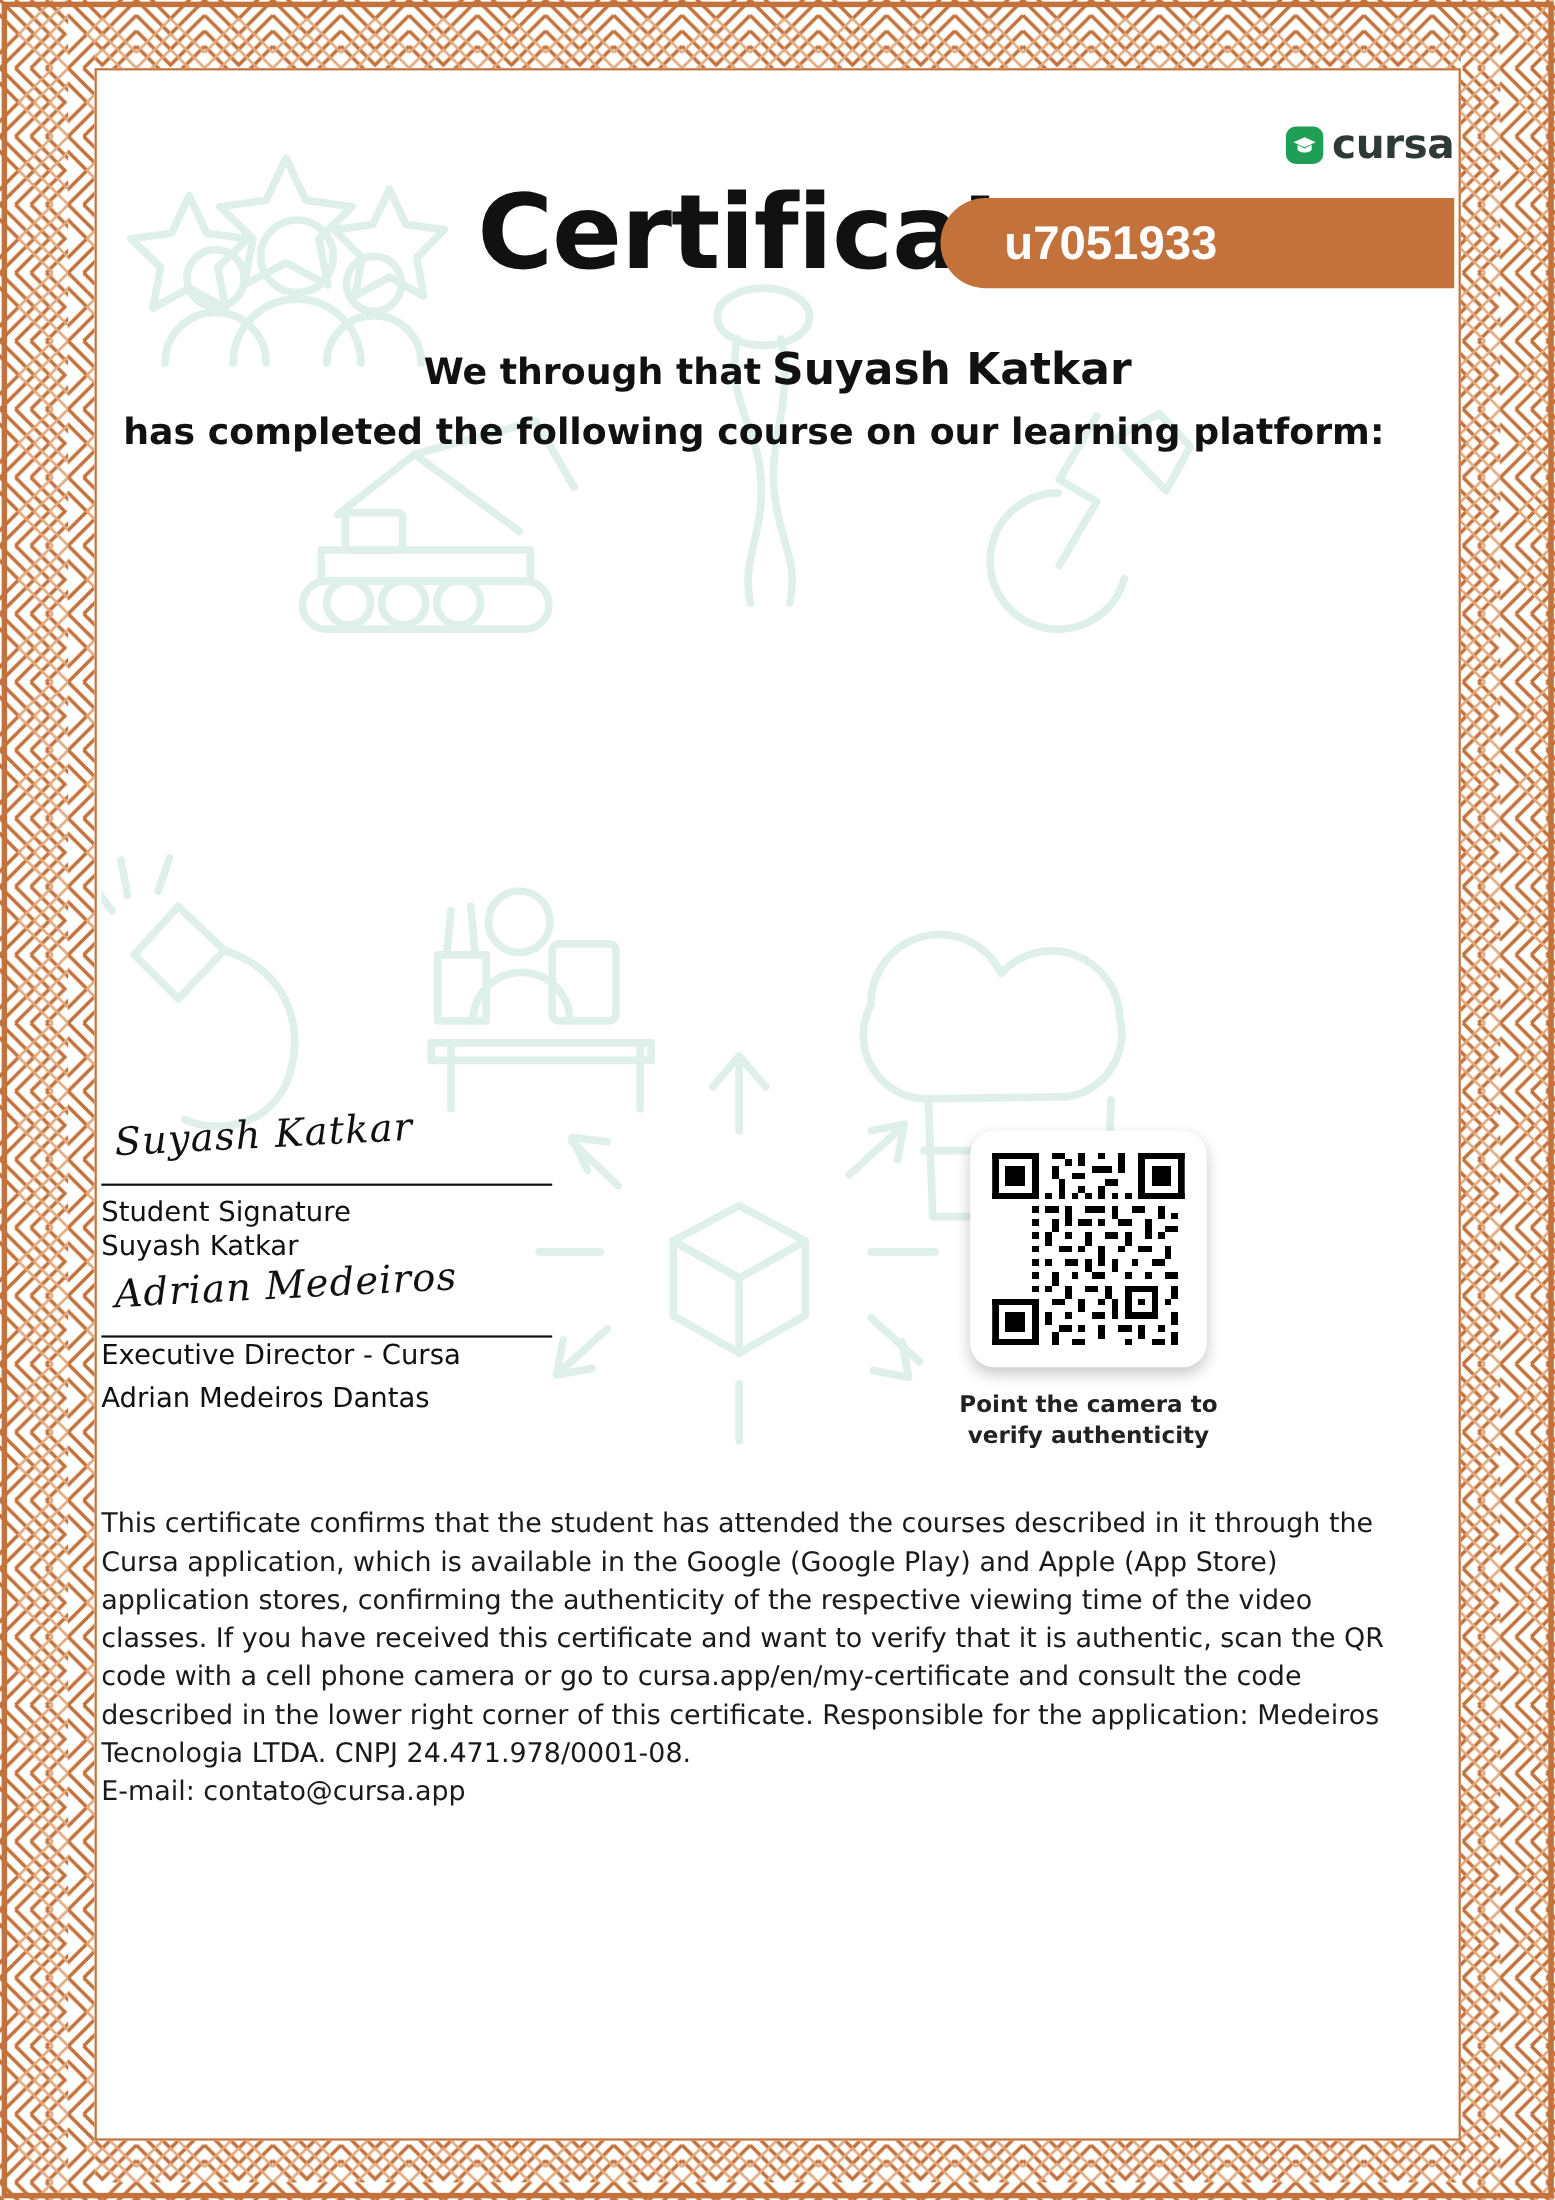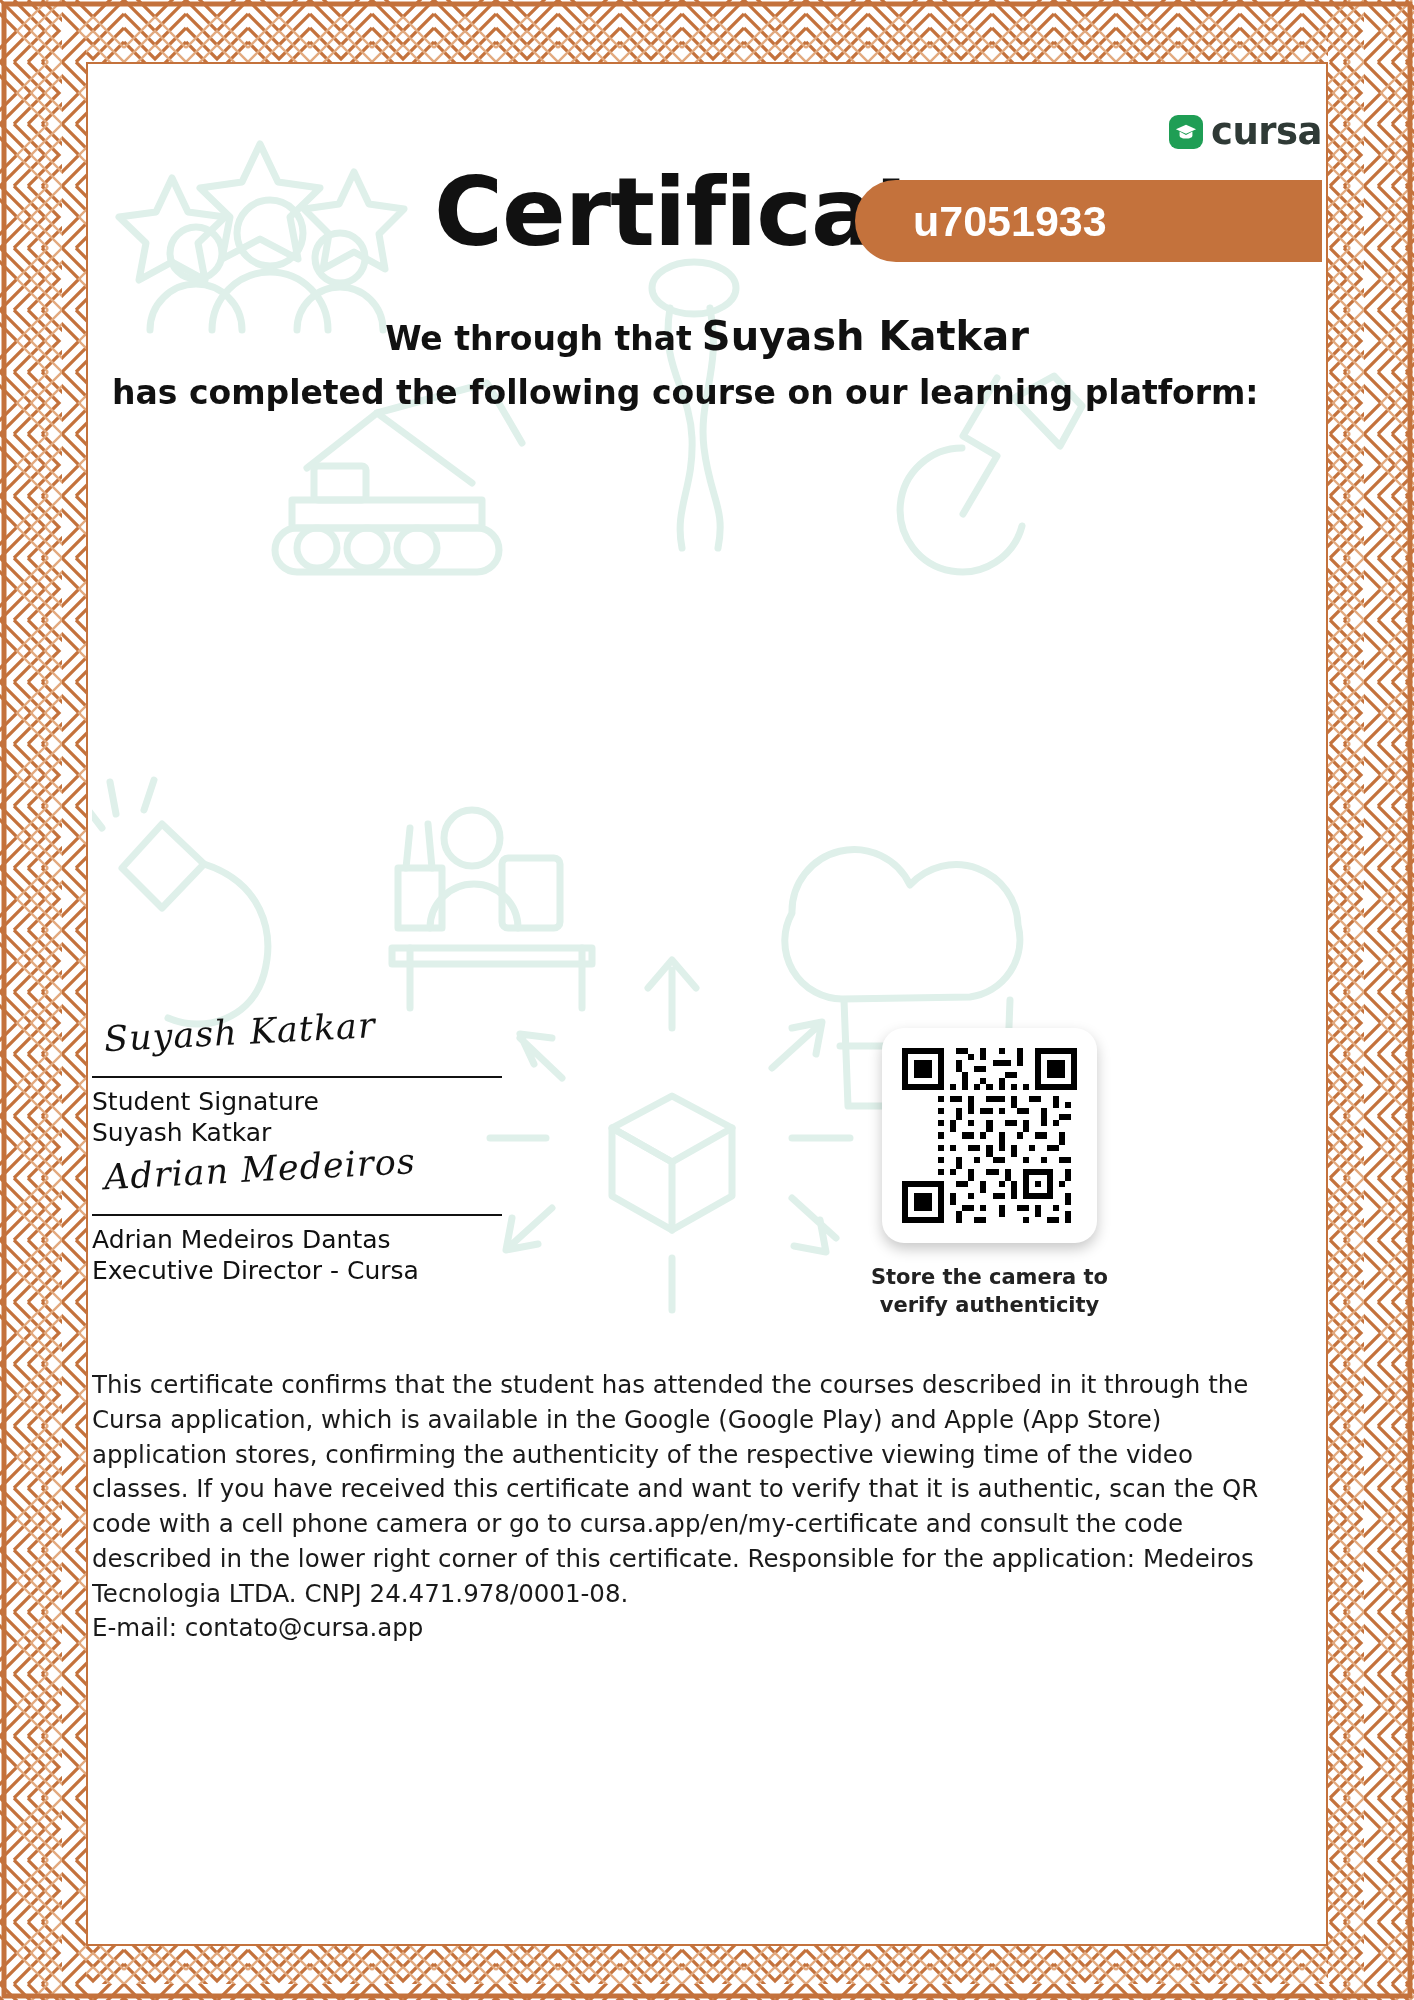--- a/index.html
+++ b/index.html
@@ -402,22 +402,22 @@
     <div class="sig-block-1">
       <div class="sig-script">Suyash Katkar</div>
       <div class="sig-rule"></div>
       <div class="sig-label">Student Signature</div>
       <div class="sig-label" style="margin-top:0">Suyash Katkar</div>
     </div>
 
     <div class="sig-block-2">
       <div class="sig-script">Adrian Medeiros</div>
       <div class="sig-rule"></div>
+      <div class="sig-label" style="margin-top:0">Executive Director - Cursa</div>
       <div class="sig-label">Adrian Medeiros Dantas</div>
-      <div class="sig-label" style="margin-top:0">Executive Director - Cursa</div>
     </div>
 
     <div class="qr-card">
       <svg class="qr-code" viewBox="0 0 29 29" shape-rendering="crispEdges">
         <rect width="29" height="29" fill="#ffffff"></rect>
         <g fill="#000000">
 
           <rect x="0" y="0" width="7" height="1"></rect>
             <rect x="0" y="6" width="7" height="1"></rect>
           <rect x="0" y="0" width="1" height="7"></rect>
@@ -528,21 +528,21 @@
           <rect x="25" y="26" width="1" height="1"></rect>
             <rect x="9" y="27" width="1" height="2"></rect>
           <rect x="12" y="28" width="2" height="1"></rect>
             <rect x="20" y="28" width="1" height="1"></rect>
           <rect x="24" y="28" width="2" height="1"></rect>
             <rect x="27" y="27" width="1" height="2"></rect>
         </g>
       </svg>
     </div>
     <div class="qr-caption">
-      <span>Store the camera to</span><br>
+      <span>Point the camera to</span><br>
       <span>verify authenticity</span>
     </div>
 
     <div class="footer">
       <p>This certificate confirms that the student has attended the courses described in it through the Cursa application, which is available in the Google (Google Play) and Apple (App Store) application stores, confirming the authenticity of the respective viewing time of the video classes. If you have received this certificate and want to verify that it is authentic, scan the QR code with a cell phone camera or go to cursa.app/en/my-certificate and consult the code described in the lower right corner of this certificate. Responsible for the application: Medeiros Tecnologia LTDA. CNPJ 24.471.978/0001-08.</p>
       <p>E-mail: contato@cursa.app</p>
     </div>
 
   </div>
 </div>

